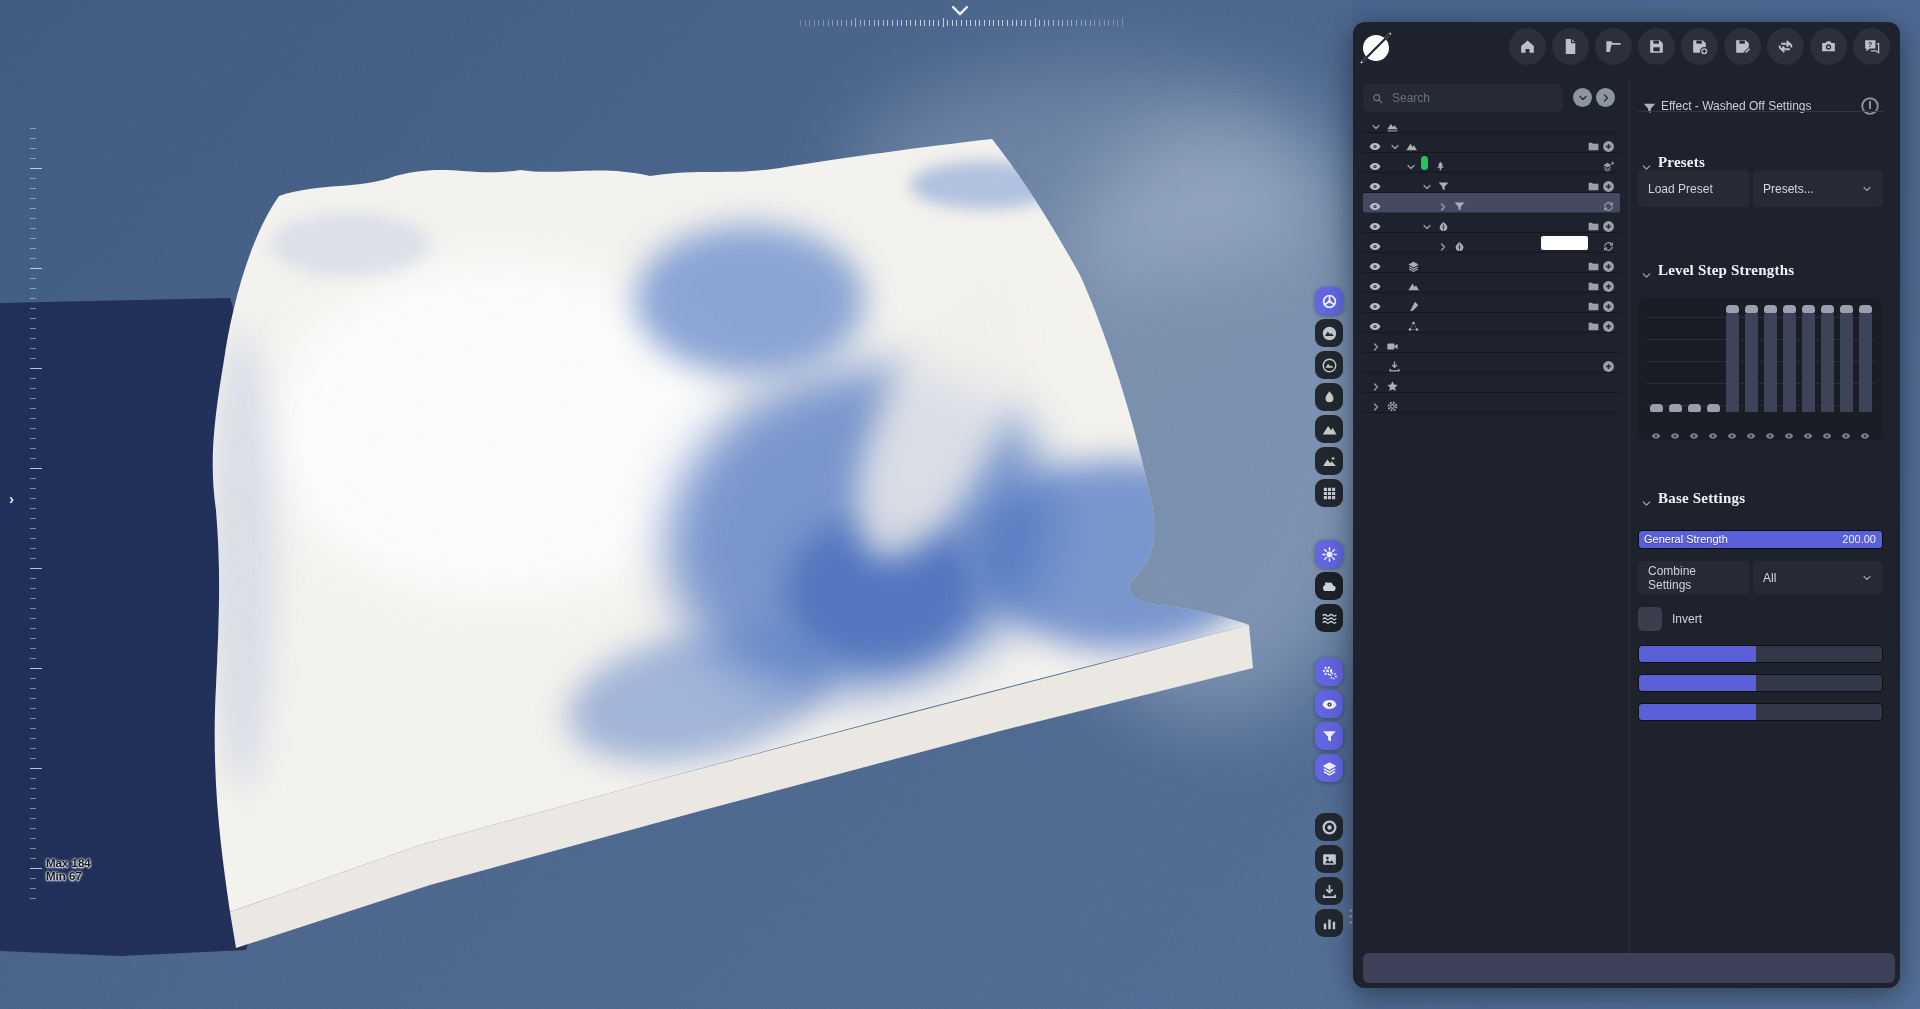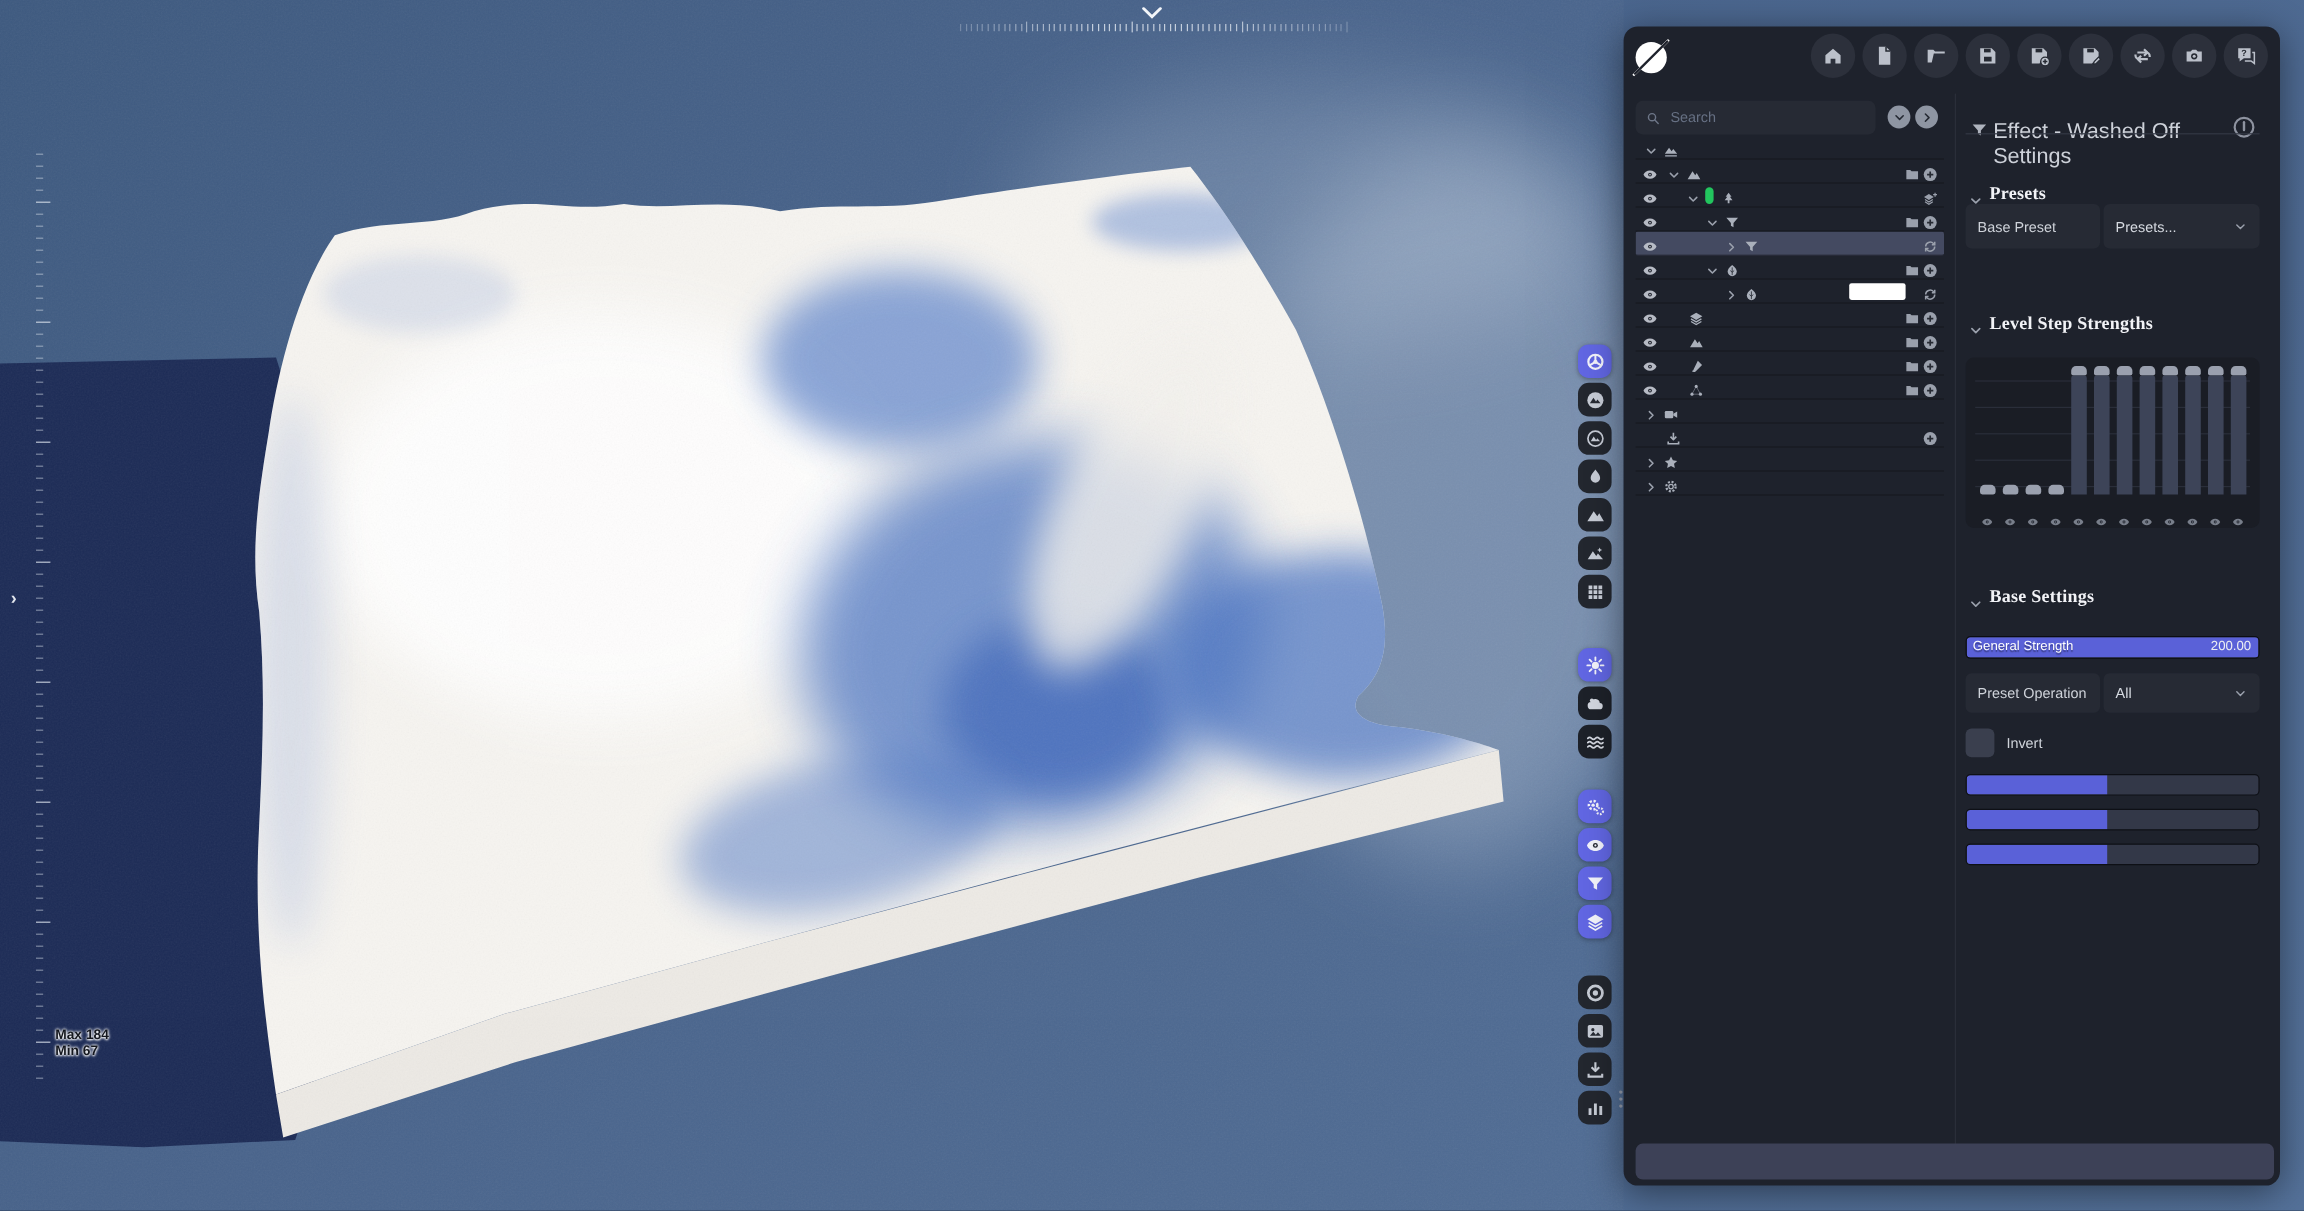--- a/index.html
+++ b/index.html
@@ -64,21 +64,21 @@
   .tr-label{position:absolute;top:3px;font-size:11.5px;color:#c6cad3;white-space:nowrap;}
   .selected .tr-label{color:#eef0f5;}
   .tr-pill{position:absolute;top:3px;width:7px;height:14px;border-radius:3.5px;background:#22c55e;}
   .tr-right{position:absolute;top:3.5px;height:13px;color:#9aa0ac;}
   .tr-right svg{width:13px;height:13px;}
   .tr-swatch{position:absolute;top:3px;width:47px;height:14px;background:#fff;border-radius:2px;}
   
   #settings{position:absolute;left:285px;top:0;width:245px;}
   #set-header{position:absolute;left:0;top:73px;width:245px;height:22px;color:#ced2da;}
   #set-header .ic{width:15px;height:15px;position:absolute;left:2px;top:3px;color:#aeb3bd;}
-  #set-title{position:absolute;left:23px;top:4px;font-size:18px;color:#cdd1d9;}
+  #set-title{position:absolute;left:23px;top:4px;font-size:12px;color:#cdd1d9;}
   #set-power{position:absolute;right:2px;top:0;width:22px;height:22px;color:#8e93a0;}
   #set-power svg{width:22px;height:22px;}
   #set-divider{position:absolute;left:0;top:89px;width:245px;height:1px;background:#343845;}
   .sec-head{position:absolute;left:0;width:245px;height:20px;font-family:Liberation Serif, serif;}
   .sec-head .ic{position:absolute;left:2px;top:4px;width:12px;height:12px;color:#9aa0ac;}
   .sec-title{position:absolute;left:20px;top:0;font-size:15px;font-weight:700;color:#f2f3f7;letter-spacing:.2px;}
   .labelbox{position:absolute;background:#262a34;border-radius:5px;color:#cfd3da;font-size:12px;
             display:flex;align-items:center;padding:0 10px;}
   .dropdown{position:absolute;background:#262a34;border-radius:5px;color:#d6dae1;font-size:12px;
             display:flex;align-items:center;padding:0 10px;justify-content:space-between;}
@@ -814,21 +814,21 @@
       <div id="set-divider"></div>
 
       <div class="sec-head" style="top:132px">
         <span style="position:absolute;left:0;top:3px;color:#9aa0ac">
             <svg class="ic" viewBox="0 0 24 24" style="width:13px;height:13px;">
               <path d="M6 9l6 6 6-6" fill="none" stroke="currentColor" stroke-width="2.6" stroke-linecap="round" stroke-linejoin="round"></path>
             </svg>
           </span>
         <div class="sec-title">Presets</div>
       </div>
-      <div class="labelbox" style="left:0;top:148px;width:112px;height:37px;top:148px">Base Preset</div>
+      <div class="labelbox" style="left:0;top:148px;width:112px;height:37px;top:148px">Load Preset</div>
       <div class="dropdown" style="left:115px;top:148px;width:130px;height:37px">
         <span>Presets...</span>
         <svg viewBox="0 0 24 24">
             <path d="M6 9l6 6 6-6" fill="none" stroke="currentColor" stroke-width="2.4" stroke-linecap="round"></path>
           </svg>
       </div>
 
       <div class="sec-head" style="top:240px">
         <span style="position:absolute;left:0;top:3px;color:#9aa0ac">
             <svg class="ic" viewBox="0 0 24 24" style="width:13px;height:13px;">
@@ -945,21 +945,21 @@
           </span>
         <div class="sec-title">Base Settings</div>
       </div>
 
       <div class="slider" style="top:508px;height:19px;border-color:#0b0d12">
         <div class="fill" id="gs-fill" style="width: 100%;"></div>
         <div class="s-label">General Strength</div>
         <div class="s-value">200.00</div>
       </div>
 
-      <div class="labelbox" style="left:0;top:539px;width:112px;height:33px">Preset Operation</div>
+      <div class="labelbox" style="left:0;top:539px;width:112px;height:33px">Combine Settings</div>
       <div class="dropdown" style="left:115px;top:539px;width:130px;height:33px">
         <span>All</span>
         <svg viewBox="0 0 24 24">
             <path d="M6 9l6 6 6-6" fill="none" stroke="currentColor" stroke-width="2.4" stroke-linecap="round"></path>
           </svg>
       </div>
 
       <div id="invert-box"></div>
       <div id="invert-label">Invert</div>
 

